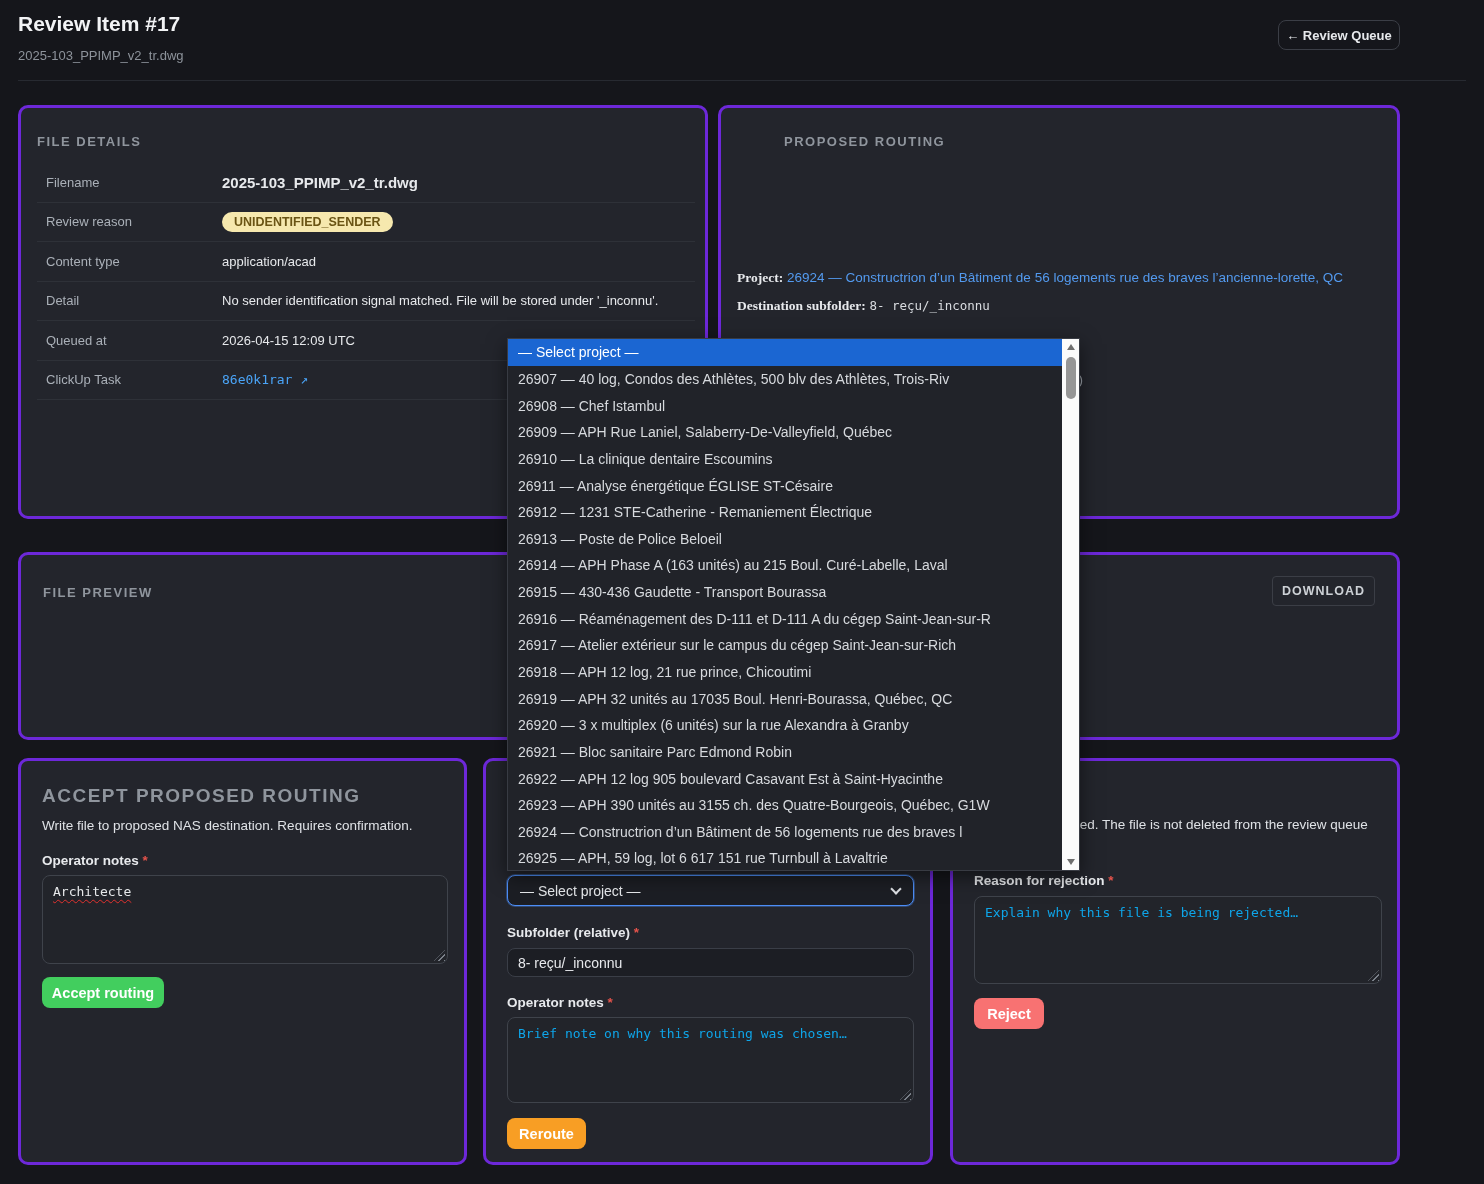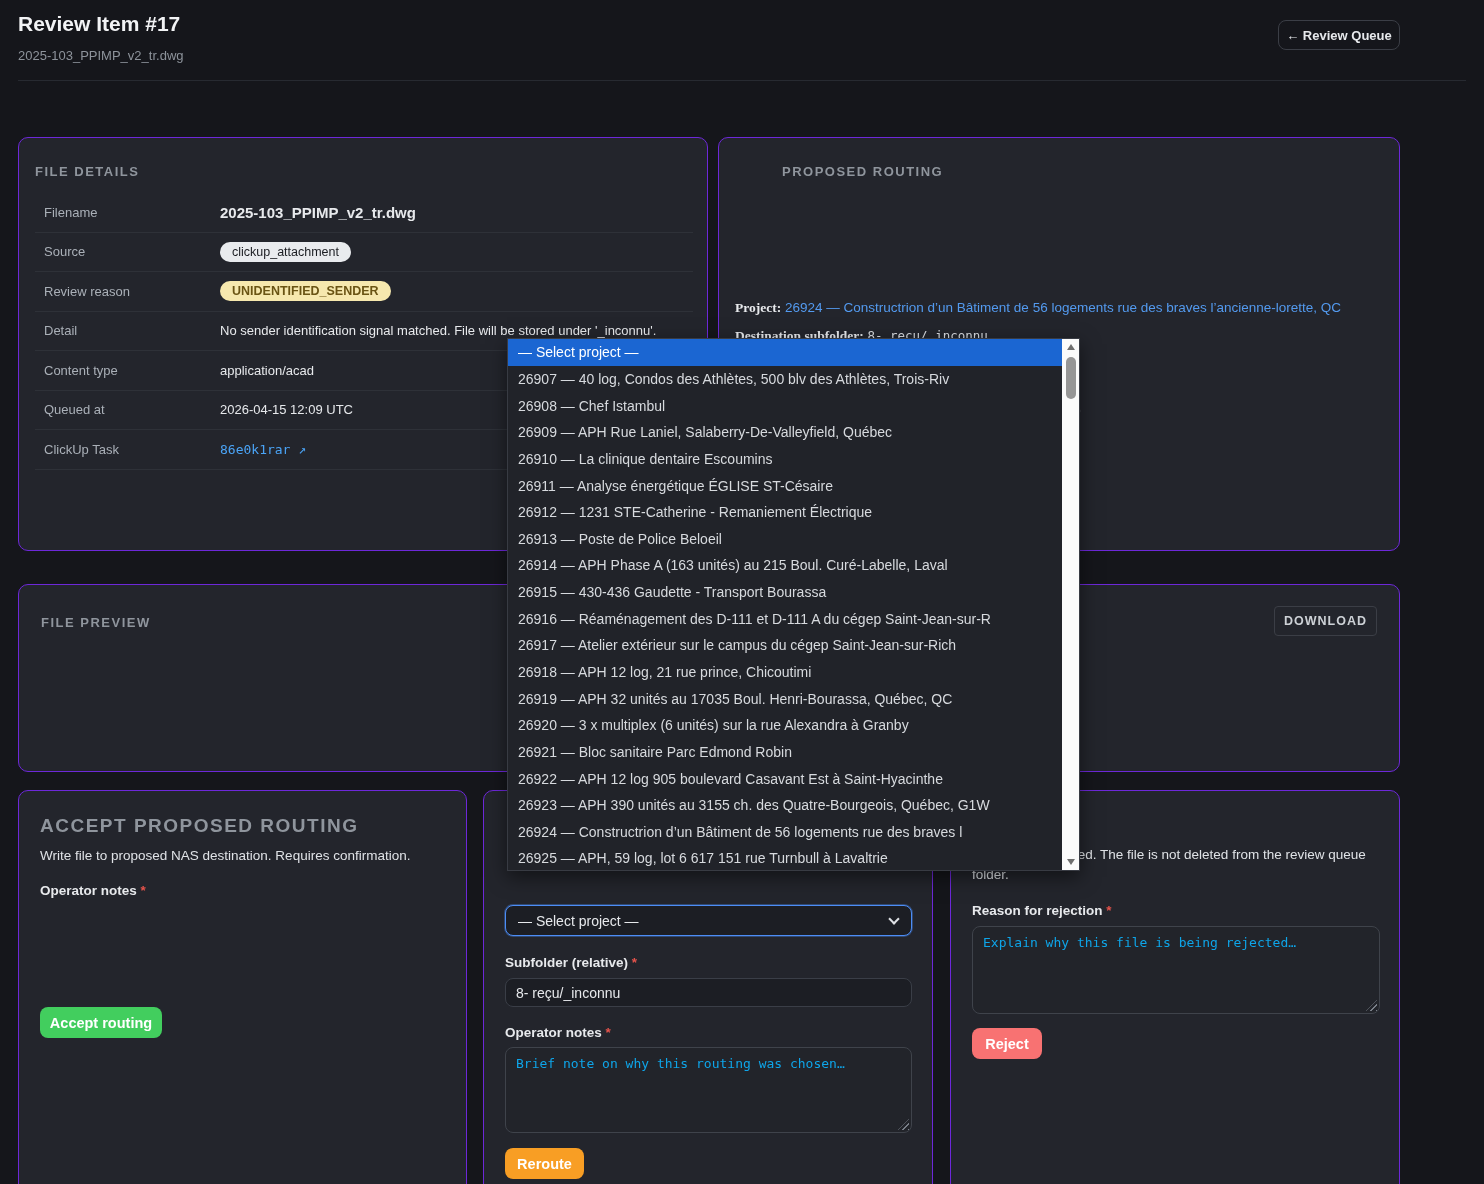--- a/index.html
+++ b/index.html
@@ -16,21 +16,21 @@
   .page-subtitle { position:absolute; left:18px; top:48px; font-size:13px; color:#8d939b; }
   .back-btn {
     position:absolute; left:1278px; top:20px; width:122px; height:30px;
     background:transparent; border:1px solid #3b3e46; border-radius:8px;
     color:#e7e9ec; font-size:13px; font-weight:bold; display:flex; align-items:center; justify-content:center;
     cursor:pointer;
   }
   .header-divider { position:absolute; left:18px; top:80px; width:1448px; height:1px; background:#272a31; }
 
   
-  .panel { position:absolute; background:#23252c; border:1px solid #6d28d9; border-radius:10px;margin-top:32px; }
+  .panel { position:absolute; background:#23252c; border:3px solid #6d28d9; border-radius:10px; }
   .panel-heading { font-size:13px; font-weight:bold; letter-spacing:1.5px; color:#8f959d; }
 
   #file-details   { left:18px;  top:105px; width:690px;  height:414px; }
   #proposed-routing{ left:718px; top:105px; width:682px;  height:414px; }
   #file-preview   { left:18px;  top:552px; width:1382px; height:188px; }
   #accept-panel   { left:18px;  top:758px; width:449px;  height:407px; }
   #reroute-panel  { left:483px; top:758px; width:450px;  height:407px; }
   #reject-panel   { left:950px; top:758px; width:450px;  height:407px; }
 
   
@@ -141,34 +141,30 @@
   <div class="header-divider"></div>
 
   <div class="panel" id="file-details">
     <div class="panel-heading">FILE DETAILS</div>
     <div class="fd-table">
       <div class="fd-row">
         <div class="fd-label">Filename</div>
         <div class="fd-value bold">2025-103_PPIMP_v2_tr.dwg</div>
       </div>
       <div class="fd-row">
-        <div class="fd-label">Source</div>
-        <div><span class="badge-light">clickup_attachment</span></div>
-      </div>
-      <div class="fd-row">
         <div class="fd-label">Review reason</div>
         <div><span class="badge-warn">UNIDENTIFIED_SENDER</span></div>
       </div>
       <div class="fd-row">
+        <div class="fd-label">Content type</div>
+        <div class="fd-value">application/acad</div>
+      </div>
+      <div class="fd-row">
         <div class="fd-label">Detail</div>
         <div class="fd-value">No sender identification signal matched. File will be stored under '_inconnu'.</div>
-      </div>
-      <div class="fd-row">
-        <div class="fd-label">Content type</div>
-        <div class="fd-value">application/acad</div>
       </div>
       <div class="fd-row">
         <div class="fd-label">Queued at</div>
         <div class="fd-value">2026-04-15 12:09 UTC</div>
       </div>
       <div class="fd-row">
         <div class="fd-label">ClickUp Task</div>
         <a class="link-blue mono">86e0k1rar ↗</a>
       </div>
     </div>
@@ -203,20 +199,23 @@
     <div class="panel-heading">FILE PREVIEW</div>
     <button class="download-btn">DOWNLOAD</button>
   </div>
 
   <div class="panel" id="accept-panel">
     <div class="sec-heading">ACCEPT PROPOSED ROUTING</div>
     <div class="sec-desc" style="top:55px; width:410px;">Write file to proposed NAS destination. Requires confirmation.</div>
     <div class="field-label" style="top:92px;">
       <span>Operator notes</span>
       <span class="req">*</span>
+    </div>
+    <div class="fake-textarea" style="top:114px; width:406px; height:89px;">
+      <span class="misspell">Architecte</span>
     </div>
     <button class="btn btn-green" style="top:216px;">Accept routing</button>
   </div>
 
   <div class="panel" id="reroute-panel">
     <div class="select-box">
       <span>— Select project —</span>
       <span class="chevron"></span>
     </div>
     <div class="field-label" style="top:164px;">

